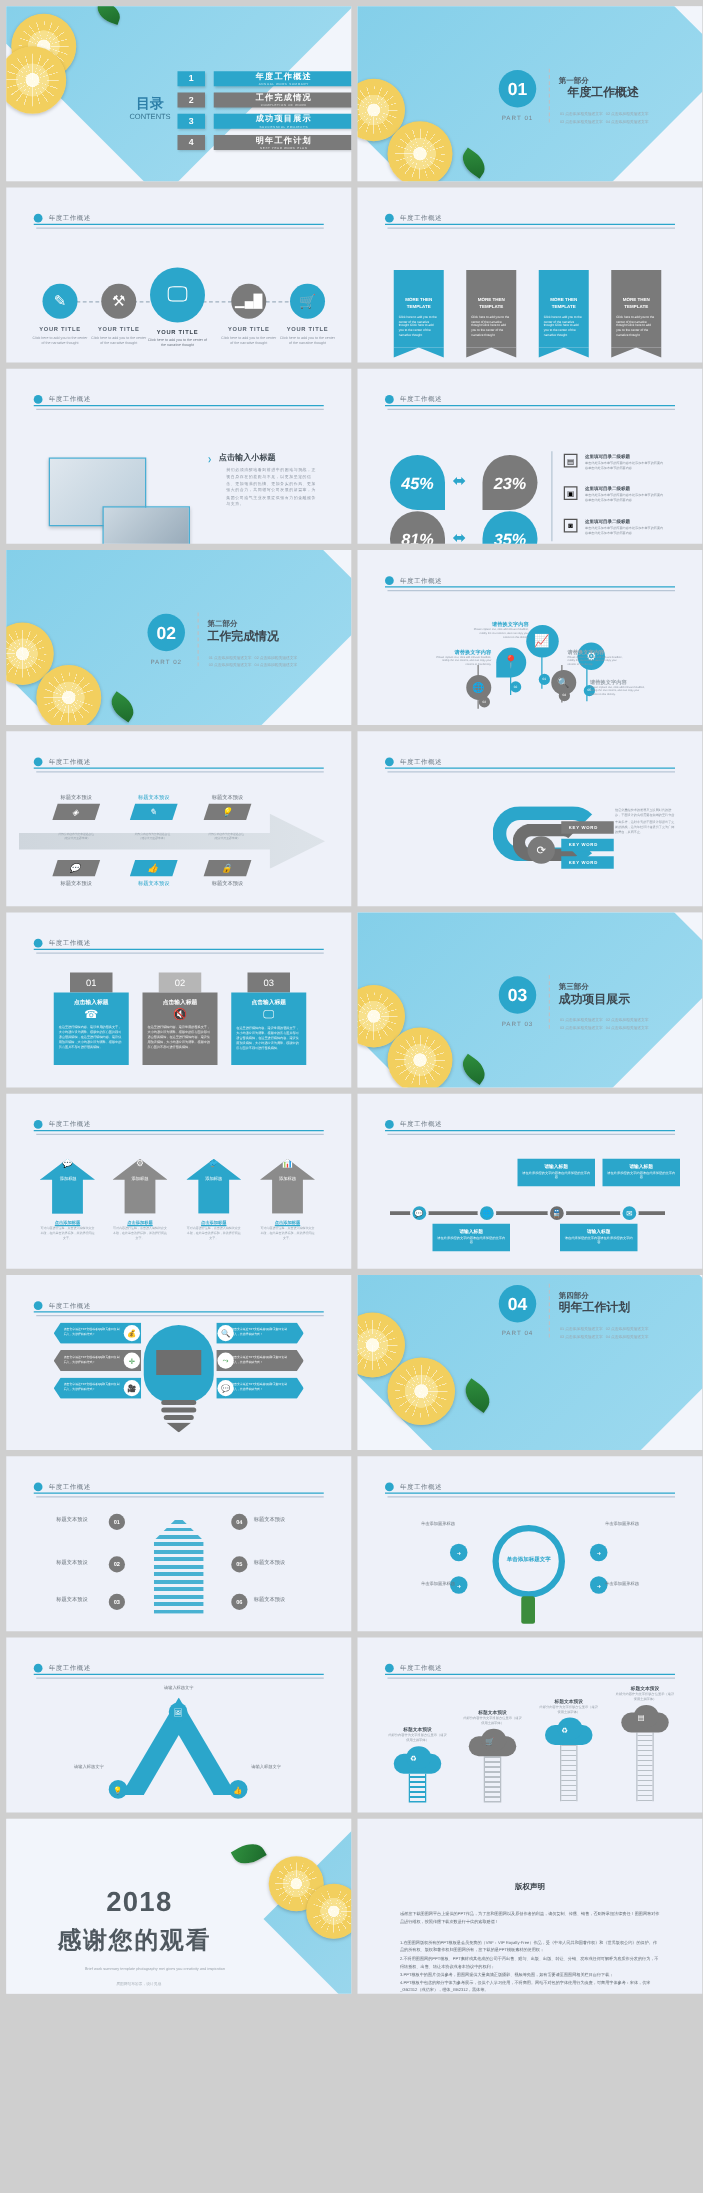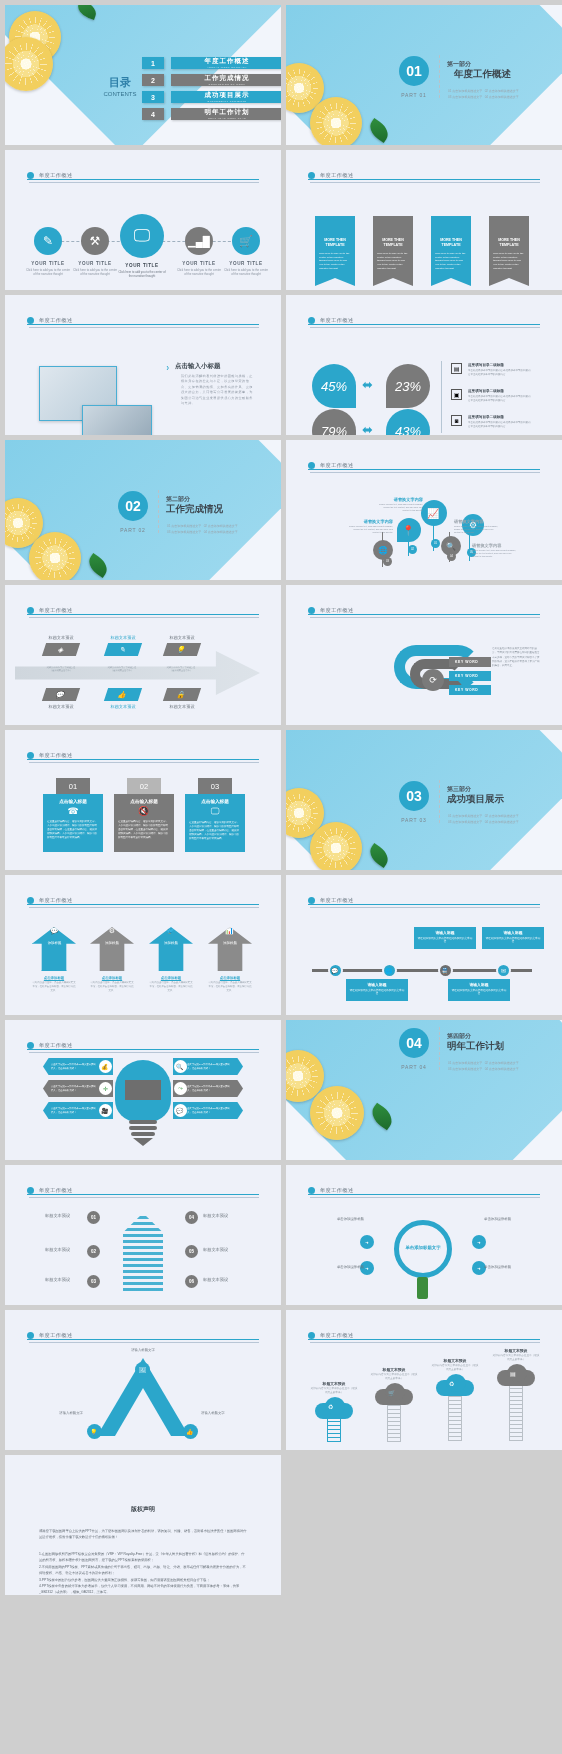--- a/index.html
+++ b/index.html
@@ -97,21 +97,21 @@
   .ribbon .rbody::after{
     content:""; position:absolute; left:0; bottom:-8px; width:0; height:0;
     border-left:20px solid transparent; border-right:20px solid transparent;
   }
   .rttl { font-size:3.6px; color:#fff; font-weight:bold; text-align:center; line-height:1.5; margin-top:16px;}
   .rtxt { font-size:2.5px; color:rgba(255,255,255,.92); line-height:1.5; margin-top:3px; }
 
   .pct {
     width:44px; height:44px; border-radius:50%;
     display:flex; align-items:center; justify-content:center;
-    color:#fff; font-size:13px; font-weight:normal; font-style:italic;
+    color:#fff; font-size:13px; font-weight:bold; font-style:italic;
   }
   .arrow-lr { font-size:13px; }
 
   .photo { position:absolute; border:1.5px solid #49aed4; background:#bcd3e0; box-shadow:0 1px 3px rgba(0,0,0,.2); }
 
   .key { position:absolute; color:#fff; font-size:3.4px; font-weight:bold; letter-spacing:.6px;
          display:flex; align-items:center; padding-left:6px; }
 
   .card3 { position:absolute; width:60px; }
   .card3 .tab { width:34px; height:16px; color:#fff; font-size:7.5px;
@@ -282,23 +282,23 @@
   </div>
 
   <div class="slide">
     <div class="hdr">
       <span class="dot"></span><span class="ht">年度工作概述</span>
       <div class="ln1"></div><div class="ln2"></div>
     </div>
     <div class="pct blue" style="position:absolute;left:26px;top:69px;border-bottom-right-radius:0;">45%</div>
     <div class="arrow-lr" style="position:absolute;left:76px;top:82px;color:#2ba6cb;">⬌</div>
     <div class="pct gray" style="position:absolute;left:100px;top:69px;border-bottom-left-radius:0;">23%</div>
-    <div class="pct gray" style="position:absolute;left:26px;top:114px;border-bottom-right-radius:0;">79%</div>
+    <div class="pct gray" style="position:absolute;left:26px;top:114px;border-bottom-right-radius:0;">81%</div>
     <div class="arrow-lr" style="position:absolute;left:76px;top:127px;color:#2ba6cb;">⬌</div>
-    <div class="pct blue" style="position:absolute;left:100px;top:114px;border-bottom-left-radius:0;">43%</div>
+    <div class="pct blue" style="position:absolute;left:100px;top:114px;border-bottom-left-radius:0;">35%</div>
 
     <div style="position:absolute;left:155px;top:66px;height:72px;border-left:1px solid #b6c6d4;"></div>
     <div style="position:absolute;left:165px;top:68px;">
       <div style="position:absolute;left:0;top:0;width:11px;height:11px;border:1px solid #555;display:flex;align-items:center;justify-content:center;font-size:6px;">▤</div>
       <div style="margin-left:17px;font-size:3.6px;color:#3f4952;font-weight:bold;">这里填写目录二级标题</div>
       <div style="margin-left:17px;width:64px;font-size:2.5px;color:#8b949e;line-height:1.6;margin-top:1.5px;">单击此处添加本章节的简要内容本处添加本章节的简要内容单击此处添加本章节的简要内容</div>
     </div>
     <div style="position:absolute;left:165px;top:94px;">
       <div style="position:absolute;left:0;top:0;width:11px;height:11px;border:1px solid #555;display:flex;align-items:center;justify-content:center;font-size:6px;">▣</div>
       <div style="margin-left:17px;font-size:3.6px;color:#3f4952;font-weight:bold;">这里填写目录二级标题</div>
@@ -703,20 +703,31 @@
       <div style="font-size:2.6px;color:#97a0a9;text-align:center;width:48px;line-height:1.6;margin-top:1px;">此部分内容作为文字排版占位显示（建议使用主题字体）</div>
       <div style="position:relative;width:48px;height:22px;margin-top:2px;">
         <div style="position:absolute;left:5px;top:6px;width:38px;height:16px;background:#7a7a7a;border-radius:9px;"></div>
         <div style="position:absolute;left:15px;top:0px;width:20px;height:18px;background:#7a7a7a;border-radius:50%;"></div>
         <div style="position:absolute;left:18px;top:6px;color:#fff;font-size:6px;">▤</div>
       </div>
       <div style="width:14px;margin:0 auto;height:55px;background:repeating-linear-gradient(0deg,#b9c0c7 0 1.2px,transparent 1.2px 4px);border-left:1.4px solid #b9c0c7;border-right:1.4px solid #b9c0c7;"></div>
     </div>
   </div>
 
+  <div class="slide">
+    <div class="lemonbg"></div>
+    <div style="position:absolute;right:-50px;top:-40px;width:170px;height:300px;background:linear-gradient(180deg,#8ed2ea,#b3e0f2);transform:rotate(-45deg);transform-origin:top right;"></div>
+    <div class="lemon" style="right:22px;top:30px;width:44px;height:44px;"></div>
+    <div class="lemon" style="right:-8px;top:52px;width:44px;height:44px;"></div>
+    <div class="leaf" style="right:70px;top:20px;width:24px;height:16px;transform:rotate(-30deg);"></div>
+    <div class="thx-2018" style="left:80px;top:54px;">2018</div>
+    <div class="thx-cn" style="left:41px;top:84px;">感谢您的观看</div>
+    <div class="thx-en" style="left:50px;top:118px;width:138px;">Brief work summary template photography mei gives you creativity and inspiration</div>
+    <div class="thx-cn2" style="left:88px;top:130px;">属图网站布衫素，设计灵感</div>
+  </div>
 
   <div class="slide">
     <div class="dc-title" style="margin-top:50px;">版权声明</div>
     <div class="dc-p" style="margin:14px 34px 0 34px;">感谢您下载图图网平台上提供的PPT作品，为了您和图图网以及原创作者的利益，请勿复制、传播、销售，否则将承担法律责任！图图网将对作品进行维权，按照传播下载次数进行十倍的索取赔偿！</div>
     <div class="dc-p" style="margin:10px 34px 0 34px;">1.在图图网版权所有的PPT模板是会员免费的（VRF：VIP Royalty-Free）作品，受《中华人民共和国著作权》和《世界版权公约》的保护。作品的所有权、版权和著作权归图图网所有，您下载的是PPT模板素材的使用权；</div>
     <div class="dc-p" style="margin:0 34px;">2.不得用图图网的PPT模板、PPT素材或其他成的公司于再出售、赠与、出版、出版、转让、分销、发布或任何可解释为底质作分发的行为，不得转授权、出售、转让本协议或者本协议中的权利；</div>
     <div class="dc-p" style="margin:0 34px;">3.PPT模板中的图片仅供参考，图图网提供大量高清正版摄影、视频等免图，如有需要请至图图网相关栏目自行下载；</div>
     <div class="dc-p" style="margin:0 34px;">4.PPT模板中包含的部分字体为参考展示，仅供个人学习使用，不得商用。网站不对包的字体使用行为负责，可商用字体参考：宋体，仿宋_GB2312（或仿宋），楷体_GB2312，黑体等。</div>
   </div>
 

